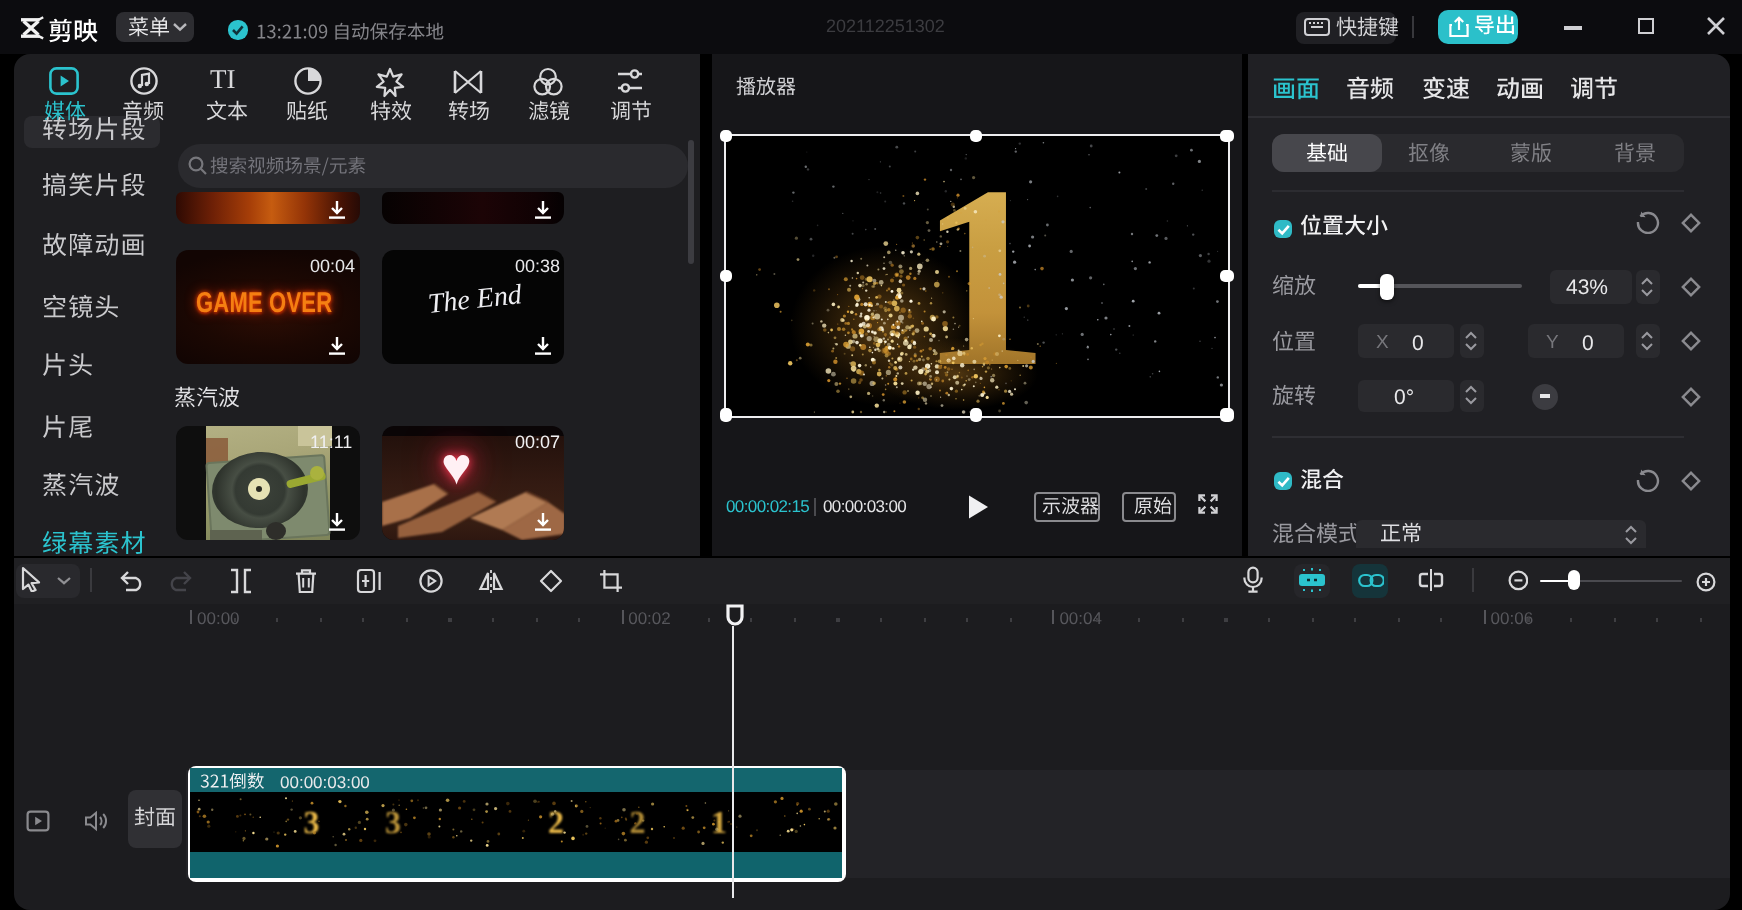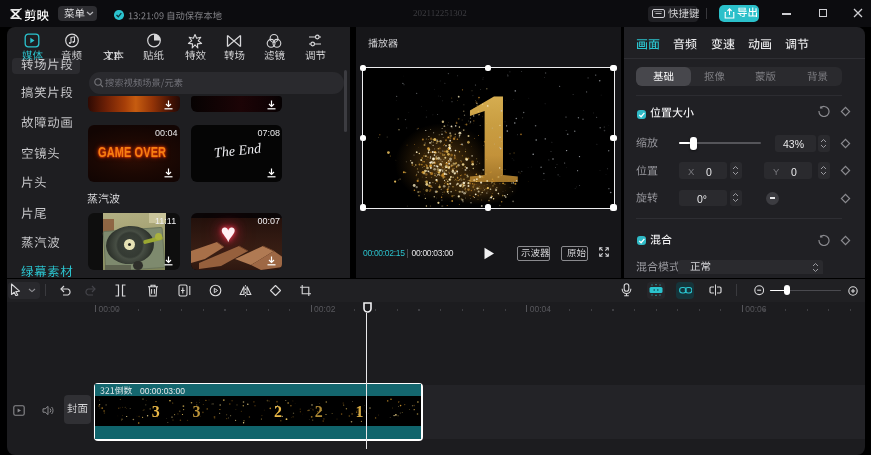--- a/index.html
+++ b/index.html
@@ -27,21 +27,21 @@
 <svg class="abs" style="left:86px;top:11px" width="8" height="5">
       <path d="M1 1 L4 3.8 L7 1" stroke="#b8b8bc" stroke-width="1.2" fill="none"></path>
     </svg>
 <div class="abs" style="left:114.3px;top:10px;width:9.6px;height:9.6px;border-radius:50%;background:#2bc3ce"></div>
 <svg class="abs" style="left:114.3px;top:10px" width="10" height="10">
       <path d="M2.5 5 L4.3 6.8 L7.3 3.2" stroke="#10333a" stroke-width="1.3" fill="none"></path>
     </svg>
 <svg style="position:absolute;left:127.5px;top:10.5px;overflow:visible" width="94" height="12">
       <path d="M0.8 8.2H4.6V7.5H3.2V1.4H2.5C2.2 1.6 1.7 1.7 1.1 1.9V2.4H2.3V7.5H0.8Z M7.6 8.3C8.8 8.3 9.8 7.6 9.8 6.4C9.8 5.4 9.2 4.8 8.4 4.6V4.6C9.1 4.3 9.6 3.8 9.6 2.9C9.6 1.9 8.7 1.2 7.6 1.2C6.8 1.2 6.2 1.6 5.7 2.1L6.1 2.6C6.5 2.2 7.0 1.9 7.6 1.9C8.3 1.9 8.7 2.4 8.7 3.0C8.7 3.7 8.2 4.3 6.8 4.3V5.0C8.4 5.0 8.9 5.5 8.9 6.3C8.9 7.1 8.4 7.6 7.6 7.6C6.8 7.6 6.3 7.2 5.9 6.8L5.4 7.4C5.9 7.9 6.5 8.3 7.6 8.3Z M11.6 4.6C12.0 4.6 12.2 4.3 12.2 3.9C12.2 3.5 12.0 3.3 11.6 3.3C11.3 3.3 11.0 3.5 11.0 3.9C11.0 4.3 11.3 4.6 11.6 4.6ZM11.6 8.3C12.0 8.3 12.2 8.0 12.2 7.7C12.2 7.3 12.0 7.0 11.6 7.0C11.3 7.0 11.0 7.3 11.0 7.7C11.0 8.0 11.3 8.3 11.6 8.3Z M13.3 8.2H17.6V7.4H15.7C15.4 7.4 15.0 7.5 14.6 7.5C16.2 6.0 17.3 4.6 17.3 3.2C17.3 2.0 16.5 1.2 15.3 1.2C14.4 1.2 13.8 1.6 13.3 2.2L13.8 2.7C14.2 2.3 14.6 1.9 15.2 1.9C16.0 1.9 16.4 2.5 16.4 3.3C16.4 4.5 15.5 5.8 13.3 7.7Z M18.9 8.2H22.6V7.5H21.3V1.4H20.6C20.2 1.6 19.8 1.7 19.2 1.9V2.4H20.4V7.5H18.9Z M24.5 4.6C24.9 4.6 25.1 4.3 25.1 3.9C25.1 3.5 24.9 3.3 24.5 3.3C24.2 3.3 23.9 3.5 23.9 3.9C23.9 4.3 24.2 4.6 24.5 4.6ZM24.5 8.3C24.9 8.3 25.1 8.0 25.1 7.7C25.1 7.3 24.9 7.0 24.5 7.0C24.2 7.0 23.9 7.3 23.9 7.7C23.9 8.0 24.2 8.3 24.5 8.3Z M28.4 8.3C29.7 8.3 30.5 7.1 30.5 4.8C30.5 2.4 29.7 1.2 28.4 1.2C27.1 1.2 26.3 2.4 26.3 4.8C26.3 7.1 27.1 8.3 28.4 8.3ZM28.4 7.6C27.6 7.6 27.1 6.8 27.1 4.8C27.1 2.8 27.6 1.9 28.4 1.9C29.2 1.9 29.7 2.8 29.7 4.8C29.7 6.8 29.2 7.6 28.4 7.6Z M33.2 8.3C34.4 8.3 35.6 7.2 35.6 4.5C35.6 2.3 34.7 1.2 33.3 1.2C32.3 1.2 31.4 2.1 31.4 3.5C31.4 4.9 32.1 5.6 33.3 5.6C33.8 5.6 34.4 5.3 34.8 4.8C34.8 6.9 34.0 7.6 33.1 7.6C32.7 7.6 32.3 7.4 32.0 7.1L31.5 7.6C31.9 8.0 32.4 8.3 33.2 8.3ZM34.8 4.1C34.4 4.7 33.9 5.0 33.4 5.0C32.6 5.0 32.2 4.4 32.2 3.5C32.2 2.5 32.7 1.9 33.3 1.9C34.2 1.9 34.7 2.7 34.8 4.1Z M40.4 4.4H45.4V5.7H40.4ZM40.4 3.7V2.3H45.4V3.7ZM40.4 6.4H45.4V7.8H40.4ZM42.5 0.4C42.4 0.7 42.2 1.2 42.1 1.6H39.7V8.9H40.4V8.4H45.4V8.9H46.2V1.6H42.8C43.0 1.3 43.1 0.9 43.3 0.5Z M48.4 1.1V1.8H51.9V1.1ZM53.6 0.5C53.6 1.2 53.6 1.9 53.6 2.5H52.2V3.2H53.5C53.4 5.3 53.1 7.3 51.8 8.4C52.0 8.5 52.2 8.8 52.3 8.9C53.7 7.6 54.1 5.5 54.2 3.2H55.6C55.5 6.5 55.4 7.7 55.1 8.0C55.0 8.1 54.9 8.1 54.8 8.1C54.6 8.1 54.1 8.1 53.6 8.1C53.7 8.3 53.8 8.6 53.8 8.8C54.3 8.8 54.8 8.8 55.1 8.8C55.4 8.8 55.6 8.7 55.7 8.4C56.1 8.0 56.2 6.7 56.3 2.9C56.3 2.8 56.3 2.5 56.3 2.5H54.3C54.3 1.9 54.3 1.2 54.3 0.5ZM48.4 7.8 48.4 7.8V7.8C48.6 7.7 48.9 7.6 51.5 7.0L51.7 7.6L52.3 7.4C52.1 6.7 51.7 5.6 51.3 4.8L50.8 4.9C50.9 5.4 51.1 5.9 51.3 6.4L49.1 6.8C49.4 6.0 49.8 5.0 50.0 4.0H52.1V3.3H48.0V4.0H49.3C49.1 5.1 48.7 6.2 48.6 6.5C48.4 6.8 48.3 7.1 48.1 7.1C48.2 7.3 48.3 7.6 48.4 7.8Z M61.0 1.4H64.5V3.1H61.0ZM60.4 0.8V3.8H62.4V4.9H59.7V5.6H62.0C61.3 6.6 60.4 7.5 59.4 8.0C59.6 8.1 59.8 8.4 59.9 8.5C60.8 8.0 61.7 7.1 62.4 6.0V8.9H63.1V6.0C63.7 7.0 64.6 8.0 65.5 8.5C65.6 8.4 65.8 8.1 65.9 8.0C65.0 7.5 64.1 6.6 63.5 5.6H65.7V4.9H63.1V3.8H65.2V0.8ZM59.4 0.4C58.9 1.8 58.0 3.2 57.0 4.1C57.2 4.2 57.4 4.6 57.4 4.8C57.8 4.4 58.1 4.0 58.4 3.6V8.9H59.1V2.5C59.5 1.9 59.8 1.3 60.1 0.6Z M71.8 4.9V5.7H69.2V6.4H71.8V8.1C71.8 8.2 71.8 8.3 71.6 8.3C71.5 8.3 70.9 8.3 70.3 8.3C70.4 8.5 70.5 8.7 70.5 8.9C71.3 8.9 71.8 8.9 72.1 8.8C72.4 8.7 72.5 8.5 72.5 8.1V6.4H75.0V5.7H72.5V5.2C73.2 4.7 73.9 4.2 74.4 3.6L74.0 3.3L73.9 3.3H70.0V3.9H73.2C72.8 4.3 72.3 4.7 71.8 4.9ZM69.7 0.4C69.6 0.8 69.5 1.2 69.3 1.6H66.7V2.3H69.0C68.4 3.5 67.5 4.7 66.4 5.5C66.5 5.7 66.7 6.0 66.8 6.2C67.2 5.9 67.5 5.6 67.9 5.2V8.9H68.6V4.4C69.1 3.7 69.5 3.0 69.8 2.3H74.9V1.6H70.1C70.2 1.2 70.3 0.9 70.4 0.5Z M79.7 0.4V2.3H76.0V3.0H78.8C78.2 4.6 77.0 6.1 75.8 6.9C75.9 7.0 76.2 7.3 76.3 7.4C77.6 6.5 78.8 4.9 79.6 3.0H79.7V6.5H77.5V7.2H79.7V8.9H80.4V7.2H82.6V6.5H80.4V3.0H80.6C81.3 4.9 82.5 6.5 83.8 7.4C84.0 7.2 84.2 7.0 84.4 6.8C83.1 6.1 81.9 4.6 81.3 3.0H84.1V2.3H80.4V0.4Z M88.7 1.2V3.8L87.7 4.2L88.0 4.8L88.7 4.5V7.4C88.7 8.5 89.0 8.7 90.1 8.7C90.3 8.7 92.1 8.7 92.4 8.7C93.4 8.7 93.6 8.3 93.7 7.0C93.5 7.0 93.2 6.9 93.1 6.8C93.0 7.8 92.9 8.1 92.4 8.1C92.0 8.1 90.4 8.1 90.1 8.1C89.5 8.1 89.4 8.0 89.4 7.5V4.2L90.6 3.7V6.9H91.3V3.4L92.6 2.9C92.6 4.4 92.6 5.4 92.5 5.6C92.5 5.8 92.4 5.9 92.2 5.9C92.2 5.9 91.8 5.9 91.6 5.8C91.7 6.0 91.8 6.3 91.8 6.5C92.1 6.5 92.4 6.5 92.7 6.4C92.9 6.3 93.1 6.1 93.2 5.8C93.2 5.4 93.3 4.0 93.3 2.3L93.3 2.1L92.8 1.9L92.7 2.0L92.5 2.2L91.3 2.7V0.4H90.6V3.0L89.4 3.5V1.2ZM85.0 6.8 85.3 7.4C86.1 7.1 87.2 6.6 88.2 6.1L88.0 5.5L87.0 6.0V3.3H88.1V2.6H87.0V0.5H86.3V2.6H85.1V3.3H86.3V6.2C85.8 6.4 85.4 6.6 85.0 6.8Z" fill="#85858a"></path>
     </svg>
-<div style="position:absolute;left:413px;top:9px;font-family:Liberation Serif, serif;font-size:9px;font-weight:normal;color:#3c3c40;letter-spacing:0;white-space:nowrap;line-height:1">202112251302</div>
+<div style="position:absolute;left:413px;top:9px;font-family:Liberation Sans, sans-serif;font-size:9px;font-weight:normal;color:#3c3c40;letter-spacing:0;white-space:nowrap;line-height:1">202112251302</div>
 <div class="abs" style="left:648px;top:5.5px;width:50px;height:16px;background:#202024;border-radius:4px"></div>
 <svg class="abs" style="left:652px;top:9px" width="13" height="9" viewBox="0 0 13 9">
 <rect x="0.5" y="0.5" width="12" height="8" rx="1.5" stroke="#d0d0d4" fill="none"></rect>
 <path d="M2.5 2.5 h1 M4.5 2.5 h1 M6.5 2.5 h1 M8.5 2.5 h1 M3.5 4.5 h6" stroke="#d0d0d4" stroke-width="0.9"></path>
 </svg>
 <svg style="position:absolute;left:668px;top:7.5px;overflow:visible" width="32" height="14">
       <path d="M1.8 0.4V10.1H2.6V0.4ZM0.8 2.4C0.8 3.3 0.6 4.5 0.3 5.1L0.9 5.4C1.2 4.6 1.4 3.4 1.4 2.5ZM2.6 2.4C2.9 3.0 3.2 3.8 3.4 4.3L4.0 4.0C3.8 3.5 3.5 2.7 3.2 2.1ZM8.5 5.2H6.8C6.9 4.8 6.9 4.3 6.9 3.9V2.8H8.5ZM6.1 0.4V2.1H4.0V2.8H6.1V3.9C6.1 4.3 6.1 4.8 6.0 5.2H3.5V6.0H5.9C5.7 7.3 5.0 8.6 3.1 9.5C3.3 9.7 3.6 10.0 3.7 10.1C5.4 9.1 6.2 7.8 6.6 6.5C7.2 8.2 8.2 9.5 9.7 10.1C9.8 9.9 10.0 9.5 10.2 9.4C8.8 8.8 7.7 7.6 7.2 6.0H10.1V5.2H9.2V2.1H6.9V0.4Z M14.9 6.4C14.7 7.8 14.2 9.0 13.4 9.7C13.6 9.8 13.9 10.0 14.0 10.1C14.5 9.7 14.8 9.1 15.1 8.4C15.8 9.7 16.9 10.0 18.6 10.0H20.4C20.4 9.8 20.6 9.5 20.7 9.3C20.3 9.3 18.9 9.3 18.6 9.3C18.3 9.3 17.9 9.3 17.6 9.2V7.8H20.0V7.2H17.6V6.3H19.9V4.8H20.7V4.1H19.9V2.7H17.6V2.0H20.4V1.4H17.6V0.4H16.9V1.4H14.3V2.0H16.9V2.7H14.7V3.3H16.9V4.1H14.1V4.8H16.9V5.6H14.7V6.3H16.9V9.1C16.2 8.8 15.7 8.4 15.4 7.6C15.5 7.3 15.5 6.9 15.6 6.5ZM19.2 4.8V5.6H17.6V4.8ZM19.2 4.1H17.6V3.3H19.2ZM12.3 0.4V2.5H10.9V3.3H12.3V5.4L10.8 5.9L11.0 6.6L12.3 6.2V9.2C12.3 9.3 12.2 9.4 12.1 9.4C11.9 9.4 11.5 9.4 11.1 9.3C11.2 9.6 11.3 9.9 11.3 10.1C12.0 10.1 12.4 10.1 12.6 9.9C12.9 9.8 13.0 9.6 13.0 9.2V6.0L14.1 5.6L14.0 4.9L13.0 5.2V3.3H14.1V2.5H13.0V0.4Z M21.5 5.6V6.3H22.7V8.4C22.7 8.9 22.4 9.2 22.2 9.4C22.3 9.5 22.6 9.8 22.6 10.0C22.8 9.8 23.0 9.6 24.7 8.4C24.6 8.3 24.5 8.0 24.4 7.8L23.4 8.5V6.3H24.6V5.6H23.4V4.2H24.5V3.5H22.0C22.2 3.1 22.4 2.8 22.7 2.3H24.5V1.6H23.0C23.1 1.3 23.2 0.9 23.3 0.6L22.6 0.4C22.4 1.4 21.9 2.5 21.3 3.1C21.4 3.3 21.7 3.6 21.7 3.8L21.9 3.5V4.2H22.7V5.6ZM27.1 1.2V1.8H28.3V2.7H26.8V3.3H28.3V4.1H27.1V4.7H28.3V5.5H27.0V6.1H28.3V7.0H26.8V7.6H28.3V8.9H28.9V7.6H30.9V7.0H28.9V6.1H30.7V5.5H28.9V4.7H30.5V3.3H31.1V2.7H30.5V1.2H28.9V0.5H28.3V1.2ZM28.9 3.3H29.9V4.1H28.9ZM28.9 2.7V1.8H29.9V2.7ZM24.9 5.0C24.9 4.9 24.9 4.8 25.0 4.8H26.1C26.0 5.6 25.9 6.4 25.7 7.0C25.6 6.6 25.4 6.2 25.3 5.7L24.8 6.0C24.9 6.7 25.2 7.3 25.4 7.8C25.1 8.6 24.6 9.2 24.0 9.6C24.2 9.7 24.3 10.0 24.4 10.1C25.0 9.7 25.5 9.2 25.9 8.4C26.8 9.6 28.1 9.9 29.5 9.9H30.9C30.9 9.7 31.0 9.4 31.1 9.3C30.8 9.3 29.8 9.3 29.6 9.3C28.2 9.3 27.0 9.0 26.1 7.8C26.5 6.8 26.7 5.6 26.8 4.1L26.4 4.1L26.3 4.1H25.6C26.1 3.3 26.5 2.3 26.9 1.2L26.4 0.9L26.2 1.0H24.7V1.8H26.0C25.7 2.7 25.3 3.5 25.1 3.8C24.9 4.1 24.7 4.4 24.5 4.4C24.6 4.5 24.8 4.8 24.9 5.0Z" fill="#d5d5d8"></path>
     </svg>
 <div class="abs" style="left:706px;top:8px;width:1px;height:11px;background:#38383c"></div>
 <div class="abs" style="left:719px;top:5px;width:40px;height:17px;background:#2bc0ca;border-radius:5px"></div>
@@ -86,21 +86,21 @@
 <svg class="abs" style="left:24px;top:33px" width="16" height="15" viewBox="0 0 16 15">
 <rect x="1.2" y="1.2" width="13.6" height="12.6" rx="3" stroke="#2bc3ce" stroke-width="1.3" fill="none"></rect>
 <path d="M6.3 4.8 L10.5 7.5 L6.3 10.2 Z" fill="#2bc3ce"></path>
     </svg>
 <svg class="abs" style="left:63.5px;top:33px" width="16" height="15" viewBox="0 0 16 15">
 <circle cx="8" cy="7.5" r="6.3" stroke="#d8d8da" stroke-width="1.2" fill="none"></circle>
 <path d="M7 10 V4.5 L10.5 3.8 V9" stroke="#d8d8da" stroke-width="1.1" fill="none"></path>
 <circle cx="5.9" cy="10" r="1.1" fill="#d8d8da"></circle>
       <circle cx="9.4" cy="9" r="1.1" fill="#d8d8da"></circle>
     </svg>
-<div style="position:absolute;left:105px;top:49px;font-family:'Liberation Serif',sans-serif;font-size:13.5px;font-weight:normal;color:#d8d8da;letter-spacing:0;white-space:nowrap;line-height:1">TI</div>
+<div style="position:absolute;left:105px;top:33px;font-family:'Liberation Serif',sans-serif;font-size:13.5px;font-weight:normal;color:#d8d8da;letter-spacing:0;white-space:nowrap;line-height:1">TI</div>
 <svg class="abs" style="left:145.5px;top:33px" width="16" height="15" viewBox="0 0 16 15">
 <circle cx="8" cy="7.5" r="6.3" stroke="#d8d8da" stroke-width="1.2" fill="none"></circle>
 <path d="M8 1.2 A 6.3 6.3 0 0 1 14.3 7.5 L8 7.5 Z" fill="#d8d8da"></path>
     </svg>
 <svg class="abs" style="left:187px;top:32.5px" width="16" height="16" viewBox="0 0 16 16">
 <path d="M8 1.5 L9.6 5.3 L13.8 4.2 L11.2 7.8 L14.6 10.4 L10.4 10.9 L10.8 15 L8 11.9 L5.2 15 L5.6 10.9 L1.4 10.4 L4.8 7.8 L2.2 4.2 L6.4 5.3 Z" stroke="#d8d8da" stroke-width="1.1" fill="none" stroke-linejoin="round"></path>
     </svg>
 <svg class="abs" style="left:226px;top:33.5px" width="16" height="14" viewBox="0 0 16 14">
 <path d="M1.5 1.5 L14.5 12.5 M14.5 1.5 L1.5 12.5" stroke="#d8d8da" stroke-width="1.1"></path>
 <path d="M1.5 1.5 V12.5 M14.5 1.5 V12.5" stroke="#d8d8da" stroke-width="1.3"></path>
@@ -163,21 +163,21 @@
 <div class="abs" style="left:88px;top:124.5px;width:91.5px;height:57.5px;border-radius:6px;
 background:radial-gradient(70% 55% at 50% 55%, #2e0d04 0%, #1c0803 55%, #120503 100%)"></div>
 <div class="abs" style="left:98px;top:147px;font-family:'Liberation Sans',sans-serif;font-size:11px;font-weight:bold;letter-spacing:0.1px;color:#f57f12;text-shadow:0 0 5px #d42e04,0 0 2px #ff4a00,0 1px 1px #6e1600;transform:scaleY(1.3);line-height:1;white-space:nowrap">GAME OVER</div>
 <div style="position:absolute;left:155px;top:128.5px;font-family:'Liberation Sans',sans-serif;font-size:9px;font-weight:normal;color:#e8e8ea;letter-spacing:0;white-space:nowrap;line-height:1">00:04</div>
 <svg class="abs" style="left:163px;top:168px" width="11" height="10">
       <path d="M5.5 0.5 V6 M3 4 L5.5 6.5 L8 4" stroke="#fff" stroke-width="1.2" fill="none"></path>
       <path d="M1.5 8.8 H9.5" stroke="#fff" stroke-width="1.2"></path>
     </svg>
 <div class="abs" style="left:190.5px;top:124.5px;width:91.5px;height:57.5px;border-radius:6px;background:#050505"></div>
 <div class="abs" style="left:214px;top:144px;font-family:'Liberation Serif',serif;font-style:italic;font-size:14px;color:#eeeef2;transform:rotate(-6deg);line-height:1;white-space:nowrap">The End</div>
-<div style="position:absolute;left:257.5px;top:128.5px;font-family:'Liberation Sans',sans-serif;font-size:9px;font-weight:normal;color:#e8e8ea;letter-spacing:0;white-space:nowrap;line-height:1">07:08</div>
+<div style="position:absolute;left:257.5px;top:128.5px;font-family:'Liberation Sans',sans-serif;font-size:9px;font-weight:normal;color:#e8e8ea;letter-spacing:0;white-space:nowrap;line-height:1">00:38</div>
 <svg class="abs" style="left:265.5px;top:168px" width="11" height="10">
       <path d="M5.5 0.5 V6 M3 4 L5.5 6.5 L8 4" stroke="#fff" stroke-width="1.2" fill="none"></path>
       <path d="M1.5 8.8 H9.5" stroke="#fff" stroke-width="1.2"></path>
     </svg>
 <svg style="position:absolute;left:87px;top:192.5px;overflow:visible" width="33" height="14">
       <path d="M2.3 7.6V8.3H8.6V7.6ZM1.9 8.6C1.6 9.1 1.1 9.8 0.6 10.2L1.3 10.6C1.8 10.2 2.3 9.5 2.6 8.9ZM3.6 8.9C3.8 9.4 3.9 10.1 3.9 10.5L4.8 10.4C4.7 10.0 4.6 9.3 4.4 8.7ZM6.0 8.8C6.3 9.4 6.6 10.1 6.8 10.5L7.5 10.2C7.4 9.8 7.0 9.1 6.7 8.6ZM8.1 8.9C8.7 9.4 9.4 10.1 9.7 10.6L10.4 10.2C10.1 9.7 9.4 9.0 8.8 8.5ZM7.1 0.4V1.2H4.0V0.4H3.1V1.2H0.7V1.9H3.1V2.7H4.0V1.9H7.1V2.7H7.9V1.9H10.3V1.2H7.9V0.4ZM8.8 4.2C8.4 4.6 7.7 5.1 7.1 5.5C6.8 5.2 6.4 4.9 6.2 4.6C7.0 4.3 7.7 3.8 8.3 3.3L7.8 2.9L7.6 2.9H2.3V3.6H6.7C6.2 3.9 5.6 4.2 5.1 4.5V6.4C5.1 6.6 5.0 6.6 4.9 6.6C4.8 6.6 4.4 6.6 3.8 6.6C4.0 6.8 4.1 7.0 4.1 7.2C4.8 7.2 5.2 7.2 5.5 7.1C5.8 7.0 5.9 6.9 5.9 6.5V5.3C6.8 6.4 8.3 7.2 9.9 7.6C10.0 7.4 10.2 7.0 10.4 6.9C9.4 6.7 8.5 6.3 7.7 5.9C8.2 5.5 8.9 5.1 9.4 4.6ZM1.0 4.4V5.1H3.4C2.8 6.0 1.6 6.8 0.5 7.1C0.6 7.2 0.9 7.5 0.9 7.7C2.4 7.2 3.9 6.2 4.5 4.6L4.0 4.4L3.9 4.4Z M15.7 3.3V4.0H20.6V3.3ZM12.1 1.3C12.7 1.6 13.5 2.1 13.9 2.5L14.4 1.8C14.0 1.5 13.2 1.0 12.5 0.7ZM11.4 4.3C12.1 4.6 12.9 5.1 13.3 5.4L13.8 4.7C13.4 4.4 12.5 3.9 11.9 3.7ZM11.8 9.8 12.5 10.3C13.0 9.3 13.7 8.0 14.2 6.9L13.6 6.4C13.0 7.6 12.3 9.0 11.8 9.8ZM16.1 0.4C15.7 1.7 15.0 2.9 14.1 3.6C14.3 3.7 14.7 4.0 14.8 4.1C15.2 3.7 15.7 3.1 16.0 2.5H21.5V1.7H16.4C16.6 1.4 16.7 1.0 16.9 0.6ZM14.7 5.0V5.7H19.5C19.5 8.6 19.7 10.6 20.8 10.6C21.4 10.6 21.6 10.1 21.7 8.8C21.5 8.7 21.3 8.5 21.1 8.3C21.1 9.2 21.1 9.8 20.9 9.8C20.3 9.8 20.3 7.7 20.3 5.0Z M23.0 1.1C23.7 1.5 24.5 2.0 24.9 2.4L25.4 1.7C25.0 1.4 24.1 0.9 23.5 0.6ZM22.4 4.1C23.1 4.4 23.9 4.9 24.4 5.3L24.8 4.6C24.4 4.3 23.5 3.8 22.9 3.5ZM22.7 9.9 23.4 10.4C24.0 9.4 24.6 8.0 25.1 6.9L24.5 6.4C23.9 7.6 23.2 9.1 22.7 9.9ZM28.6 2.8V4.8H26.7V2.8ZM25.9 2.0V4.8C25.9 6.4 25.8 8.6 24.6 10.1C24.8 10.2 25.1 10.4 25.3 10.5C26.3 9.1 26.6 7.1 26.7 5.5H27.0C27.4 6.6 28.0 7.6 28.7 8.4C28.0 9.1 27.0 9.6 26.0 9.9C26.2 10.0 26.5 10.4 26.6 10.6C27.6 10.2 28.5 9.7 29.3 9.0C30.1 9.7 31.0 10.2 32.1 10.6C32.2 10.3 32.5 10.0 32.6 9.9C31.6 9.6 30.6 9.1 29.9 8.4C30.7 7.5 31.4 6.4 31.7 5.0L31.2 4.7L31.1 4.8H29.4V2.8H31.4C31.3 3.3 31.1 3.8 30.9 4.2L31.6 4.4C31.9 3.8 32.3 2.9 32.5 2.2L31.9 2.0L31.8 2.0H29.4V0.4H28.6V2.0ZM27.7 5.5H30.7C30.4 6.4 29.9 7.2 29.3 7.9C28.6 7.2 28.1 6.4 27.7 5.5Z" fill="#e2e2e5"></path>
     </svg>
 <div class="abs" style="left:88px;top:212.5px;width:91.5px;height:57.5px;border-radius:6px;overflow:hidden;background:#0e0e0e">
 <div class="abs" style="left:14.5px;top:0;width:62.5px;height:57.5px;background:linear-gradient(170deg,#b3b083 0%,#a9a678 30%,#939768 62%,#7e8459 100%)">
 <div class="abs" style="left:0;top:6px;width:11px;height:16px;background:#8a5a3a;opacity:0.85"></div>

